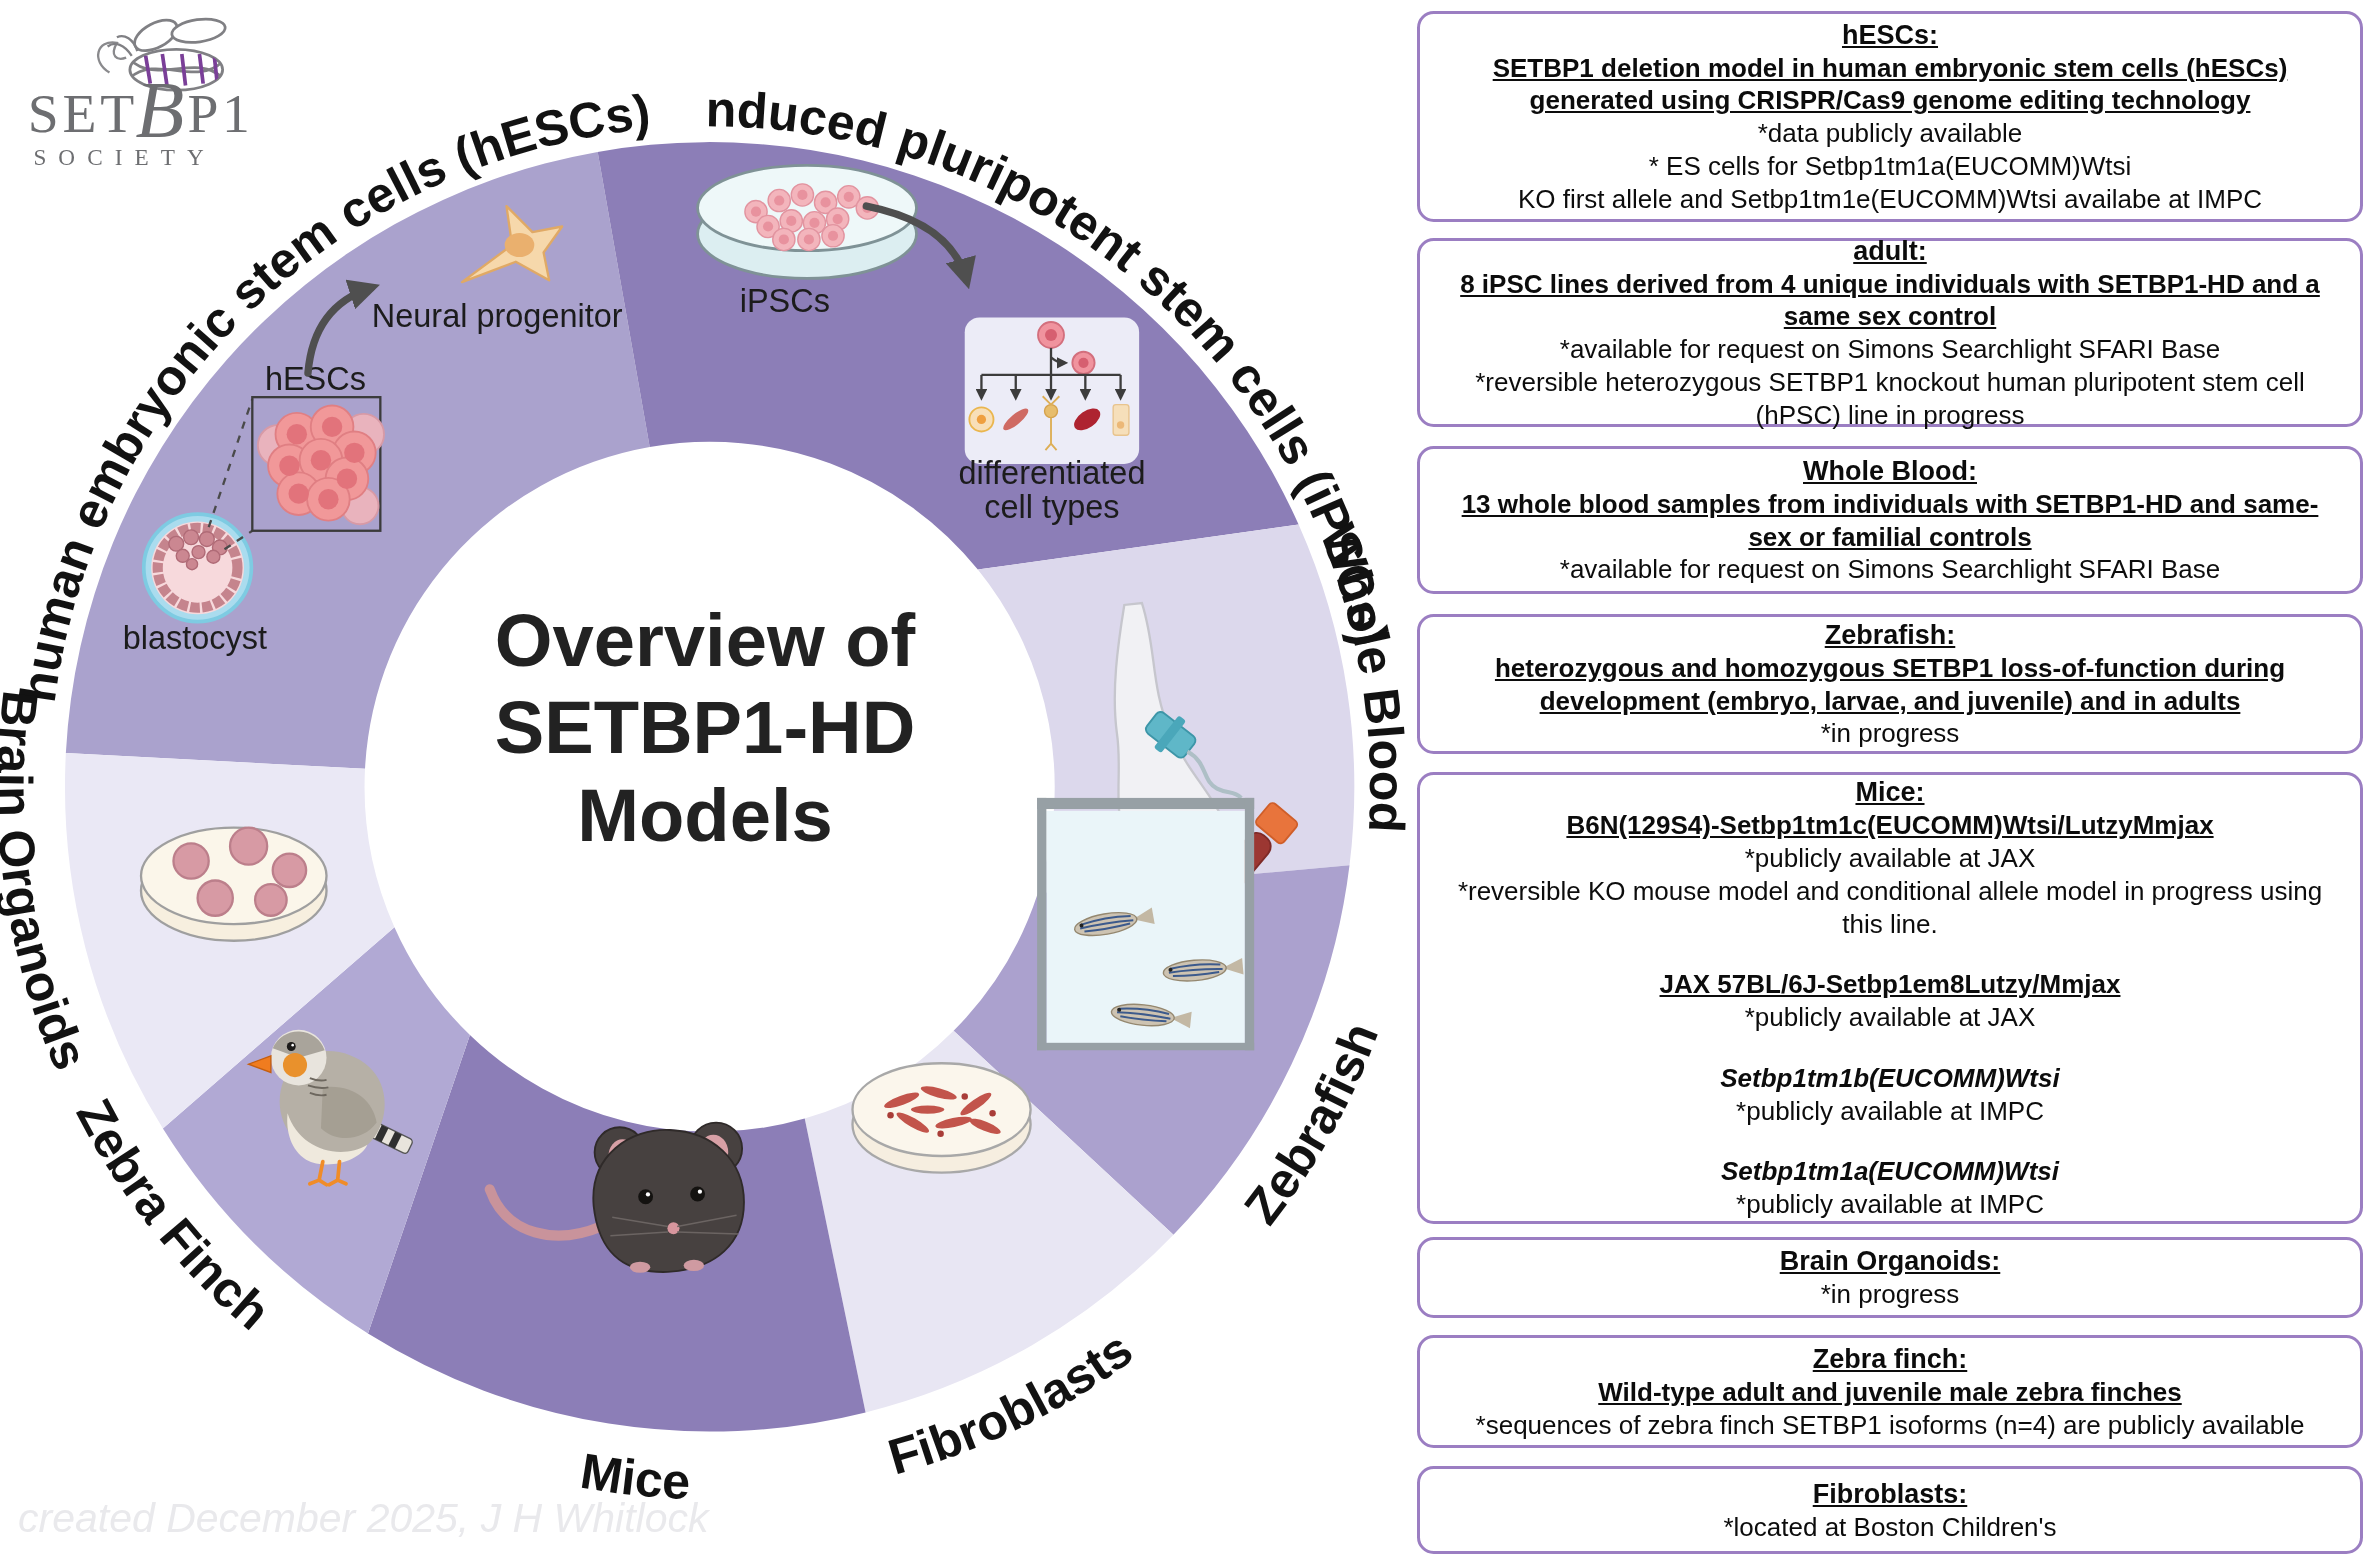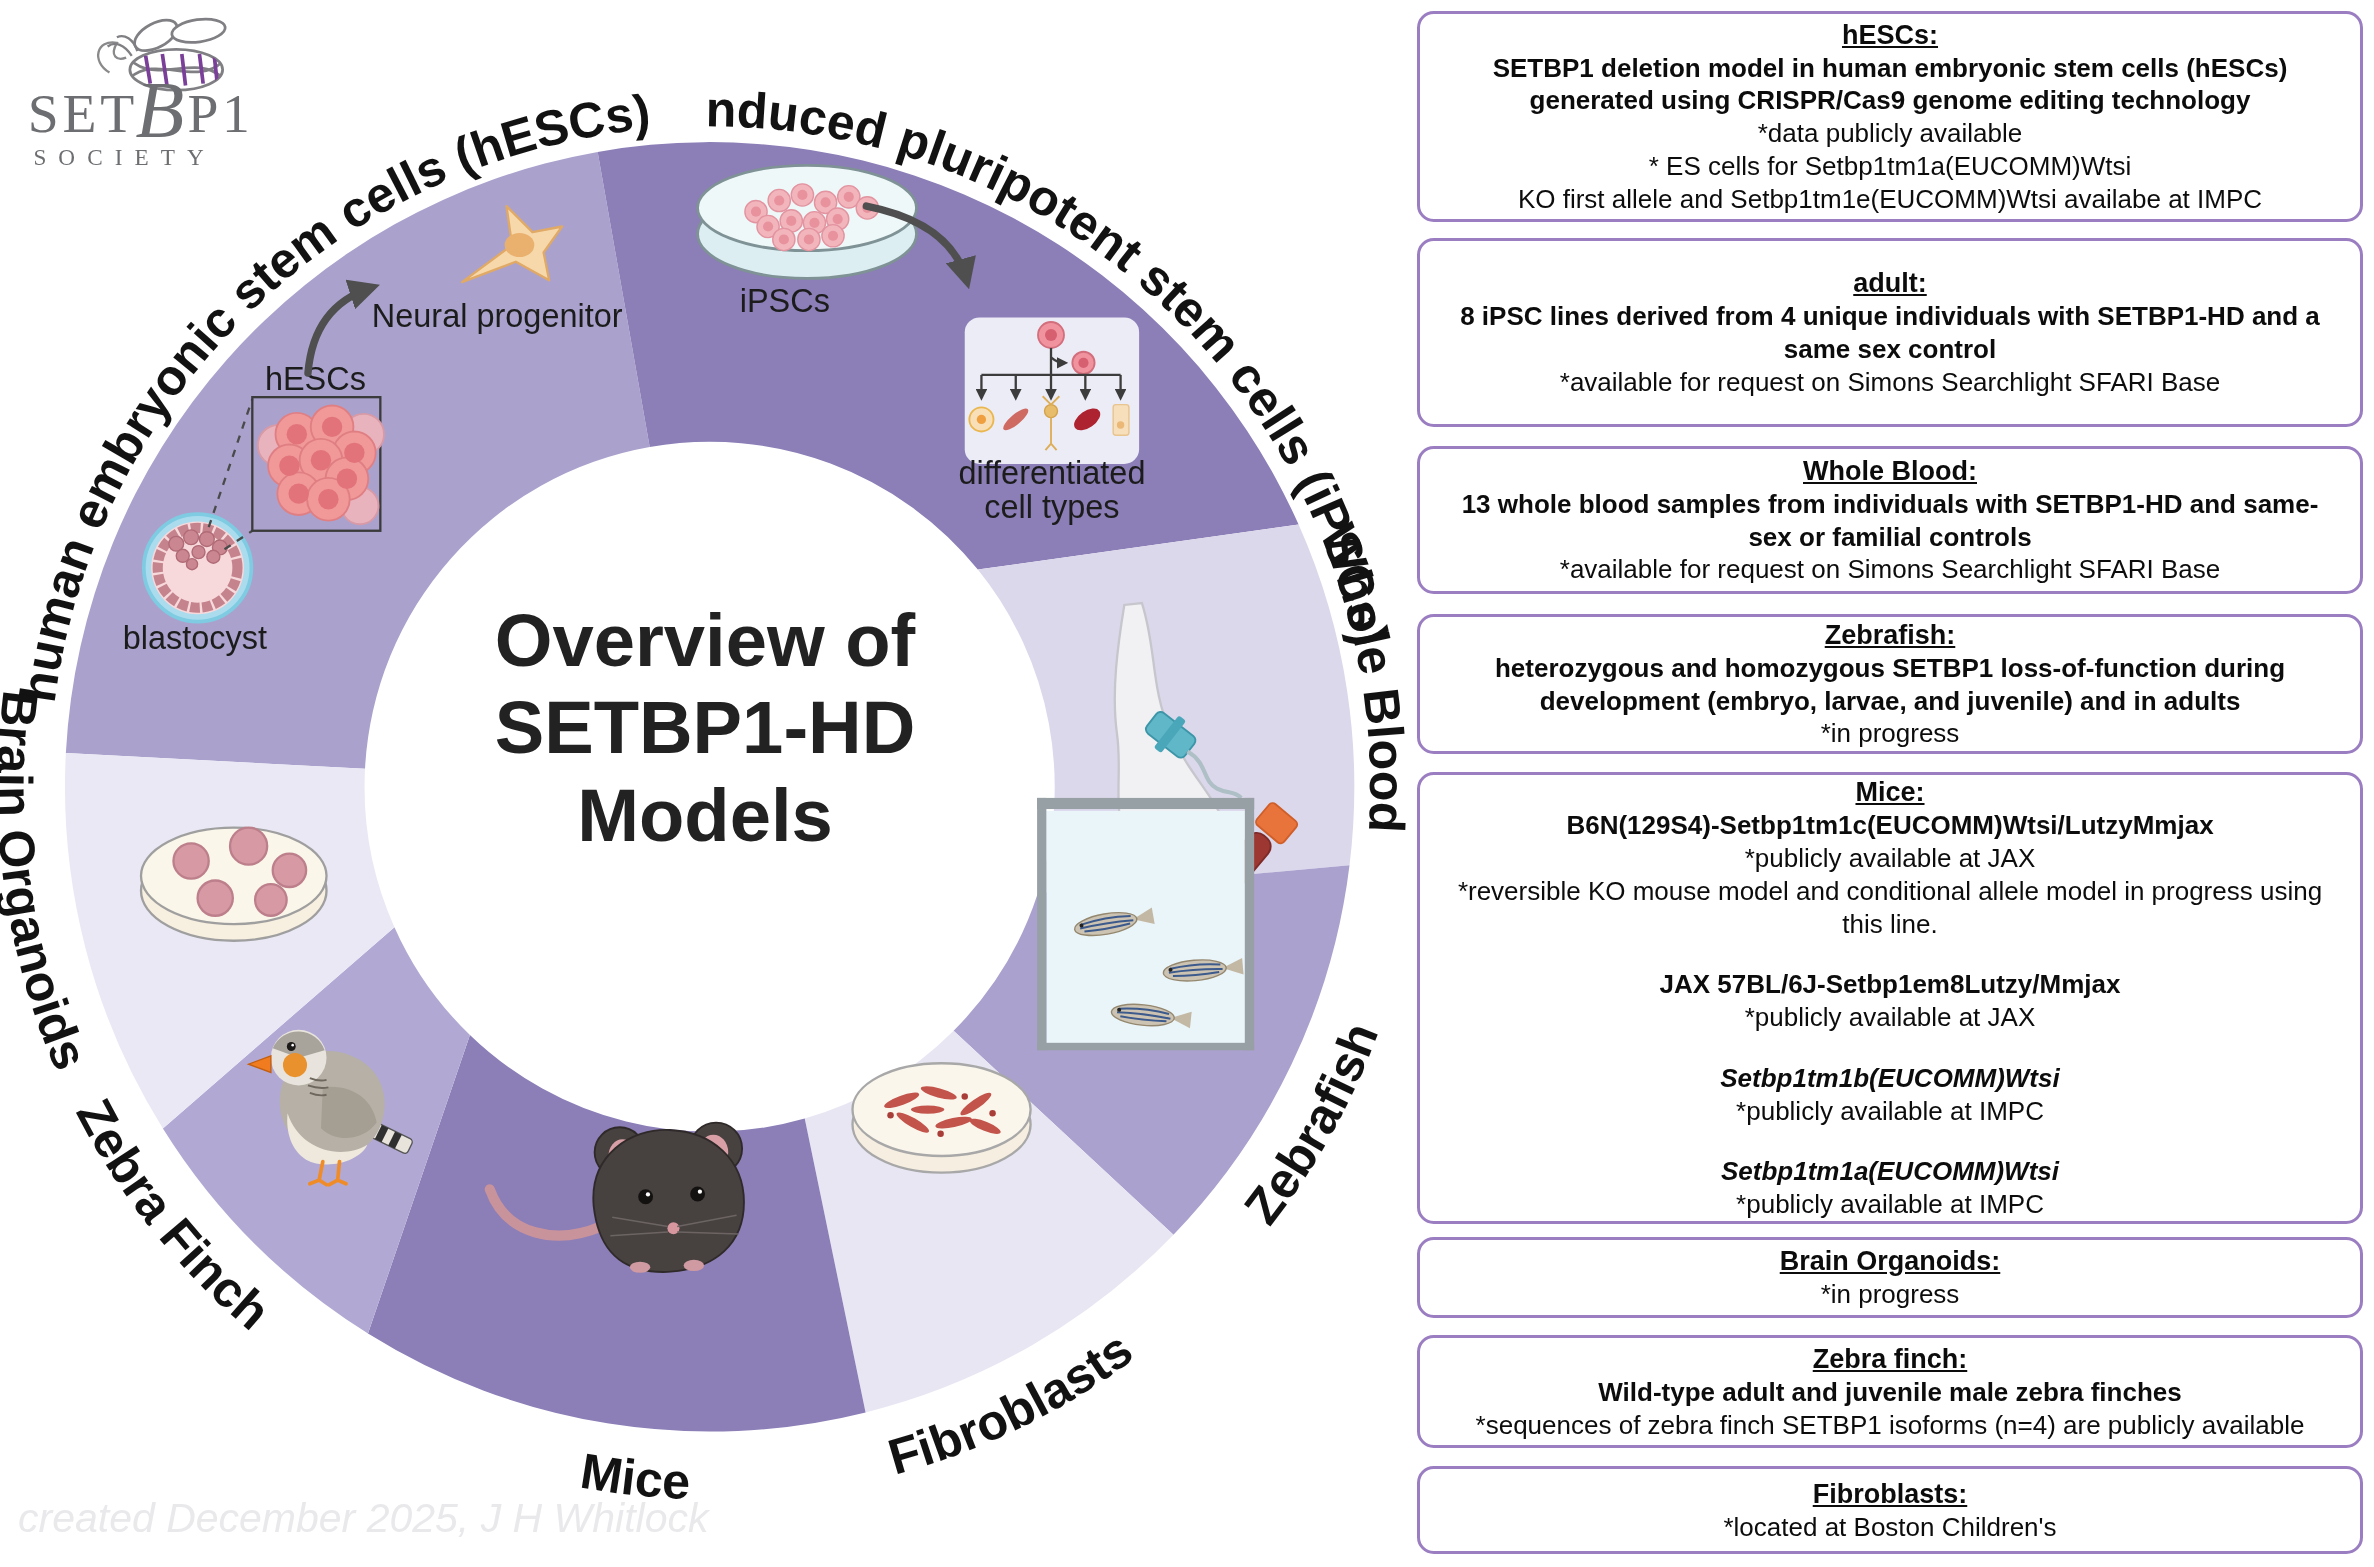--- a/index.html
+++ b/index.html
@@ -13,21 +13,21 @@
   .center-title{font-family:"Liberation Sans",sans-serif;font-size:80px;font-weight:700;fill:#222;}
   .logo-word{font-family:"Liberation Serif",serif;fill:#6d6e71;}
   .logo-sub{font-family:"Liberation Serif",serif;fill:#6d6e71;}
 
   
   .box{position:absolute;left:1417px;width:946px;box-sizing:border-box;
        border:3.7px solid #9b7ec2;border-radius:16.7px;background:#fff;
        display:flex;flex-direction:column;justify-content:center;align-items:center;
        text-align:center;padding:3.7px 32px;color:#0c0c0c;font-size:26px;line-height:1.26;}
   .bt{font-weight:700;text-decoration:underline;font-size:27px;}
-  .lb{font-weight:700;}
+  .lb{font-weight:700;text-decoration:underline;}
   .li{}
   .lbi{font-weight:700;font-style:italic;}
   .lr{}
   .sp{height:28px;flex:none;}
 
   .watermark{position:absolute;left:18px;top:1495px;font-size:41px;font-style:italic;color:#e9e9ec;}
 </style>
 </head>
 <body>
 
@@ -359,20 +359,21 @@
       <div class="lb">SETBP1 deletion model in human embryonic stem cells (hESCs) generated using CRISPR/Cas9 genome editing technology</div>
       <div class="li">*data publicly available</div>
       <div class="li">* ES cells for Setbp1tm1a(EUCOMM)Wtsi</div>
       <div class="li">KO first allele and Setbp1tm1e(EUCOMM)Wtsi availabe at IMPC</div>
     </div>
 
     <div class="box" style="top:238px;height:189px;">
       <div class="bt">adult:</div>
       <div class="lb">8 iPSC lines derived from 4 unique individuals with SETBP1-HD and a same sex control</div>
       <div class="li">*available for request on Simons Searchlight SFARI Base</div>
+      <div class="li">*reversible heterozygous SETBP1 knockout human pluripotent stem cell (hPSC) line in progress</div>
     </div>
 
     <div class="box" style="top:446px;height:148px;">
       <div class="bt">Whole Blood:</div>
       <div class="lb">13 whole blood samples from individuals with SETBP1-HD and same-sex or familial controls</div>
       <div class="li">*available for request on Simons Searchlight SFARI Base</div>
     </div>
 
     <div class="box" style="top:614px;height:140px;">
       <div class="bt">Zebrafish:</div>

